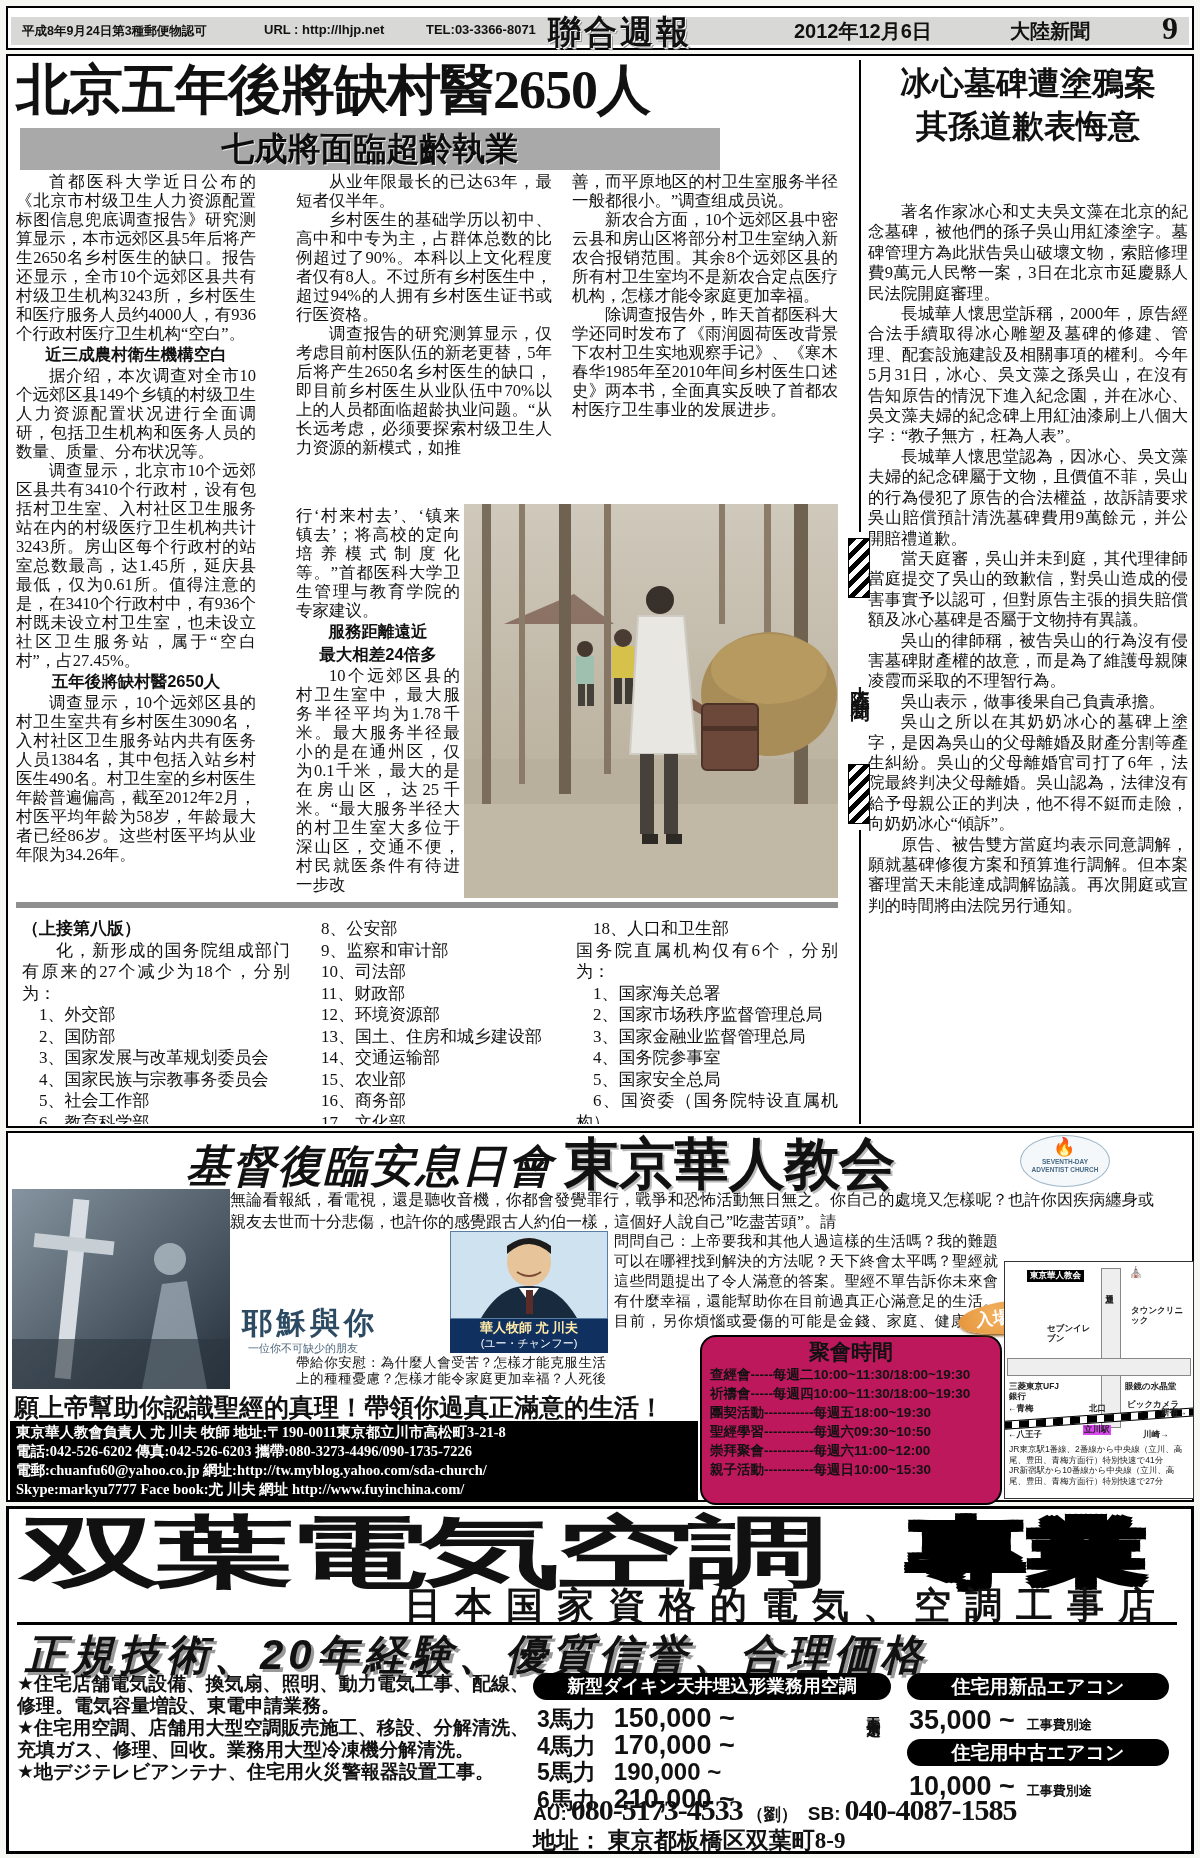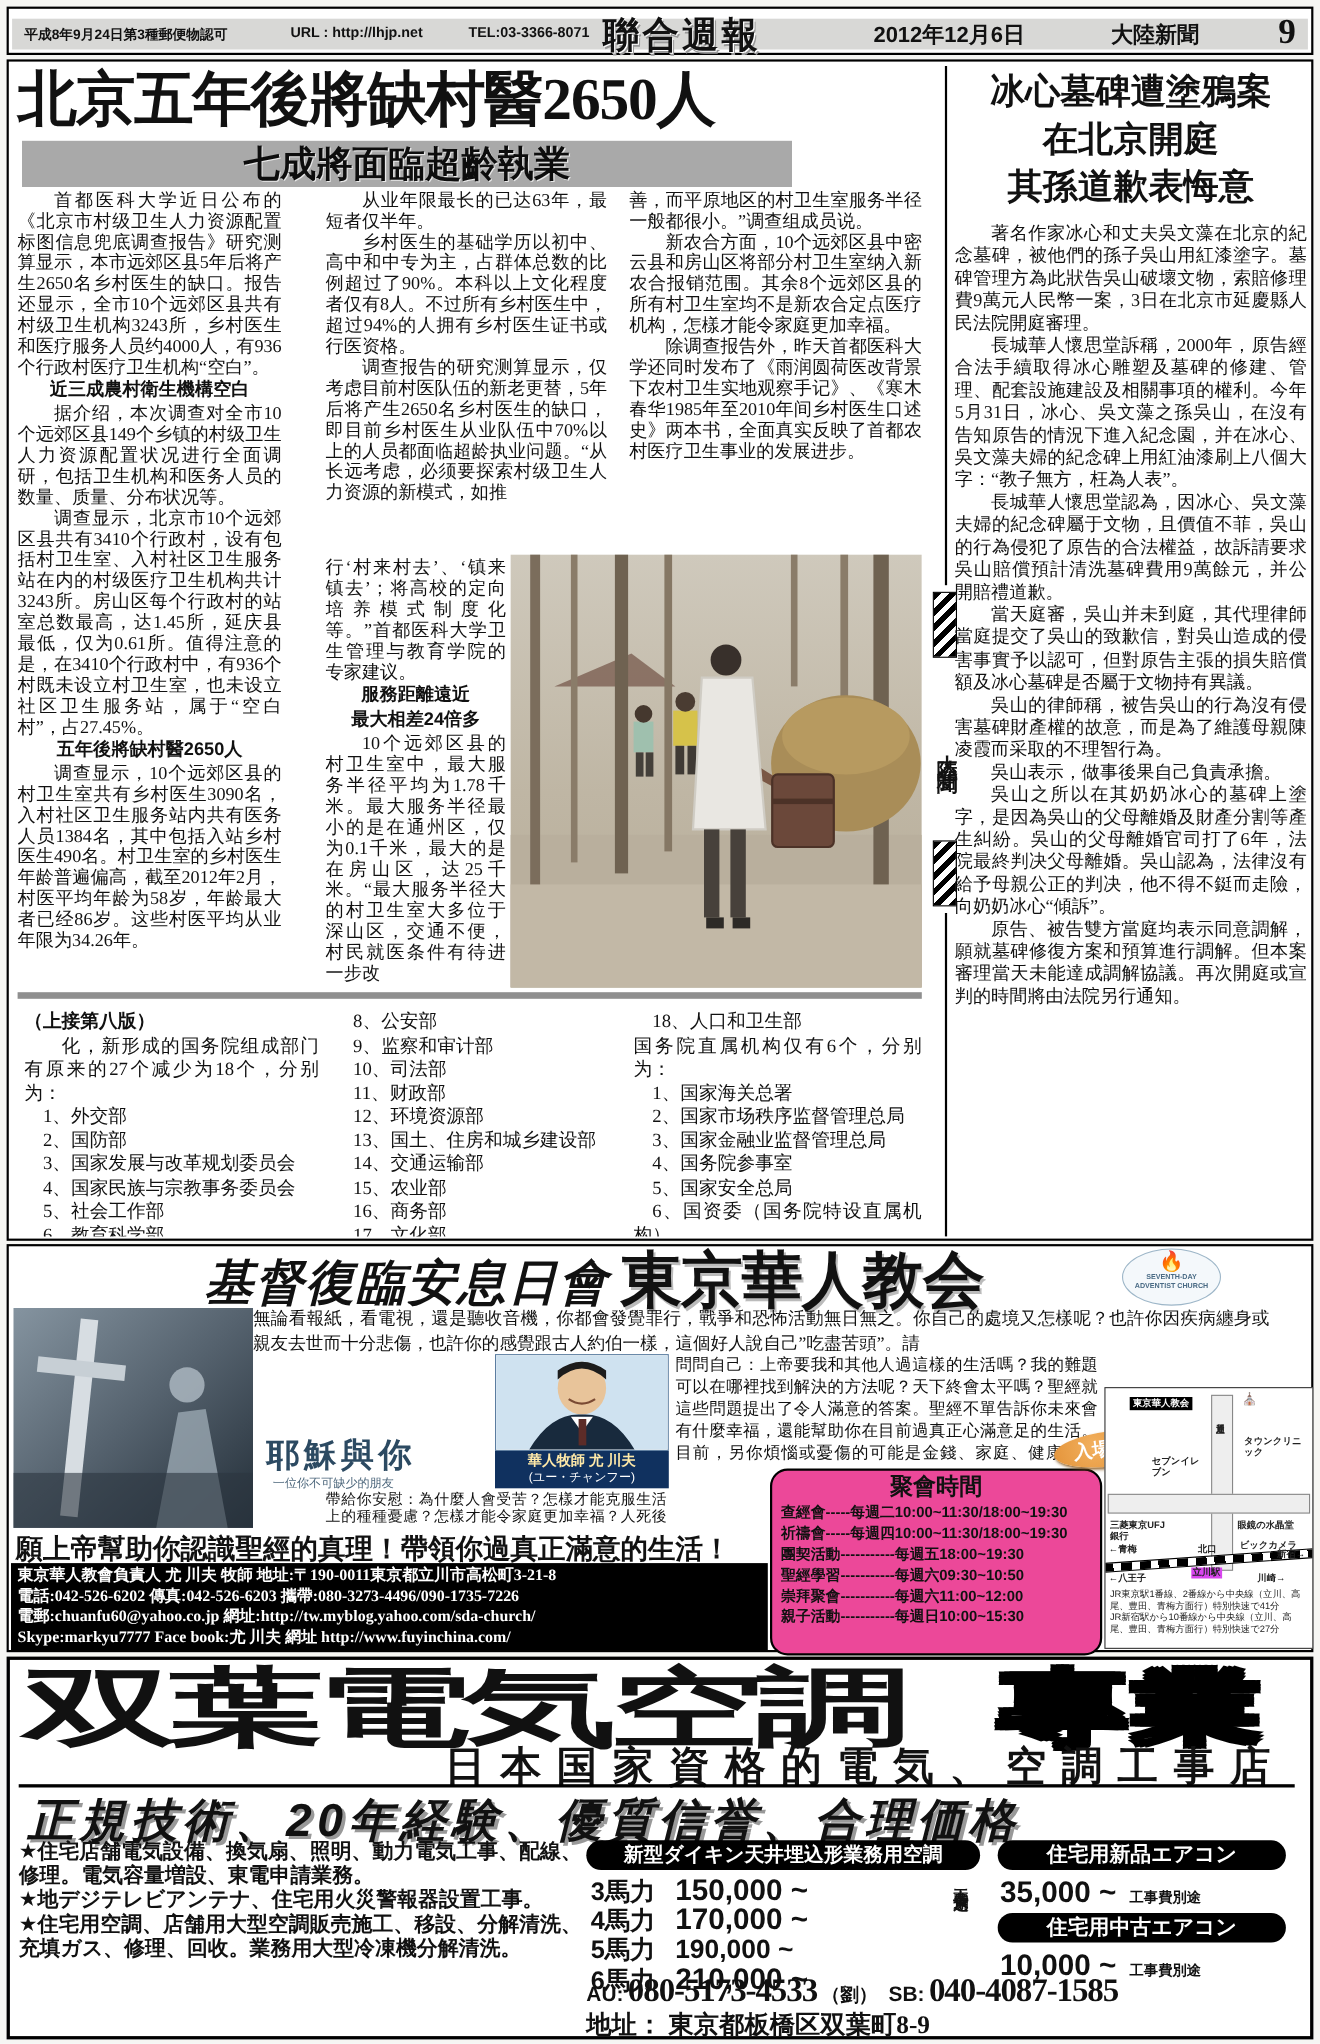--- a/index.html
+++ b/index.html
@@ -162,21 +162,20 @@
     </div>
 
   <div class="abs" style="left:851px;top:4px;width:2px;height:472px;background:#000;"></div>
   <div class="abs stripeblk" style="left:840px;top:482px;width:22px;height:60px;"></div>
   <div class="abs sans b" style="left:837px;top:548px;width:28px;height:156px;writing-mode:vertical-rl;font-size:19px;letter-spacing:6px;text-align:center;">大陸新聞</div>
   <div class="abs stripeblk" style="left:840px;top:708px;width:22px;height:60px;"></div>
   <div class="abs" style="left:851px;top:774px;width:2px;height:294px;background:#000;"></div>
 
   <div class="abs sans b" style="left:860px;top:6px;width:320px;text-align:center;font-size:32px;line-height:43px;">
     <div>冰心墓碑遭塗鴉案</div>
-    <div>在北京開庭</div>
     <div>其孫道歉表悔意</div>
   </div>
   <div class="abs" style="left:860px;top:146px;width:320px;height:920px;overflow:hidden;">
       <div class="rap">著名作家冰心和丈夫吳文藻在北京的紀念墓碑，被他們的孫子吳山用紅漆塗字。墓碑管理方為此狀告吳山破壞文物，索賠修理費9萬元人民幣一案，3日在北京市延慶縣人民法院開庭審理。</div>
       <div class="rap">長城華人懷思堂訴稱，2000年，原告經合法手續取得冰心雕塑及墓碑的修建、管理、配套設施建設及相關事項的權利。今年5月31日，冰心、吳文藻之孫吳山，在沒有告知原告的情況下進入紀念園，并在冰心、吳文藻夫婦的紀念碑上用紅油漆刷上八個大字：“教子無方，枉為人表”。</div>
       <div class="rap">長城華人懷思堂認為，因冰心、吳文藻夫婦的紀念碑屬于文物，且價值不菲，吳山的行為侵犯了原告的合法權益，故訴請要求吳山賠償預計清洗墓碑費用9萬餘元，并公開賠禮道歉。</div>
       <div class="rap">當天庭審，吳山并未到庭，其代理律師當庭提交了吳山的致歉信，對吳山造成的侵害事實予以認可，但對原告主張的損失賠償額及冰心墓碑是否屬于文物持有異議。</div>
       <div class="rap">吳山的律師稱，被告吳山的行為沒有侵害墓碑財產權的故意，而是為了維護母親陳凌霞而采取的不理智行為。</div>
       <div class="rap">吳山表示，做事後果自己負責承擔。</div>
       <div class="rap">吳山之所以在其奶奶冰心的墓碑上塗字，是因為吳山的父母離婚及財產分割等產生糾紛。吳山的父母離婚官司打了6年，法院最終判决父母離婚。吳山認為，法律沒有給予母親公正的判决，他不得不鋌而走險，向奶奶冰心“傾訴”。</div>
@@ -240,21 +239,21 @@
 
   <div class="sans" style="position:absolute;left:6px;top:258px;width:690px;font-size:25px;font-weight:900;white-space:nowrap;">願上帝幫助你認識聖經的真理！帶領你過真正滿意的生活！</div>
 
   <div class="abs" style="left:2px;top:288px;width:688px;height:79px;background:#000;padding:2px 6px;">
       <div class="contact-line">東京華人教會負責人 尤 川夫 牧師  地址:〒190-0011東京都立川市高松町3-21-8</div>
       <div class="contact-line">電話:042-526-6202 傳真:042-526-6203  攜帶:080-3273-4496/090-1735-7226</div>
       <div class="contact-line">電郵:chuanfu60@yahoo.co.jp  網址:http://tw.myblog.yahoo.com/sda-church/</div>
       <div class="contact-line">Skype:markyu7777    Face book:尤 川夫    網址 http://www.fuyinchina.com/</div>
     </div>
 
-  <div class="abs" style="left:692px;top:202px;width:302px;height:170px;background:#ec4899;border:2.5px solid #000;border-radius:16px;padding:2px 8px;overflow:hidden;">
+  <div class="abs" style="left:692px;top:202px;width:302px;height:170px;background:#be185d;border:2.5px solid #000;border-radius:16px;padding:2px 8px;overflow:hidden;">
     <div class="sans b" style="text-align:center;font-size:21px;line-height:26px;">聚會時間</div>
     <div>
         <div class="sched-row">查經會-----每週二10:00~11:30/18:00~19:30</div>
         <div class="sched-row">祈禱會-----每週四10:00~11:30/18:00~19:30</div>
         <div class="sched-row">團契活動-----------每週五18:00~19:30</div>
         <div class="sched-row">聖經學習-----------每週六09:30~10:50</div>
         <div class="sched-row">崇拜聚會-----------每週六11:00~12:00</div>
         <div class="sched-row">親子活動-----------每週日10:00~15:30</div>
       </div>
   </div>
@@ -288,22 +287,22 @@
 
 <div class="abs" style="left:6px;top:1506px;width:1188px;height:348px;border:3px solid #000;background:#fff;overflow:hidden;">
   <div class="abs sans" style="left:12px;top:-8px;font-size:78px;font-weight:900;letter-spacing:-4px;white-space:nowrap;transform:scaleX(1.8);transform-origin:left top;">双葉電気空調</div>
   <div class="abs sans b outline-w" style="left:900px;top:-4px;font-size:72px;font-weight:900;letter-spacing:4px;white-space:nowrap;transform:scaleX(1.6);transform-origin:left top;">專業</div>
   <div class="abs sans" style="left:20px;top:72px;width:1140px;text-align:right;font-size:37px;font-weight:900;letter-spacing:14px;white-space:nowrap;">日本国家資格的電気、空調工事店</div>
   <div class="abs" style="left:8px;top:113px;width:1160px;height:3px;background:#000;"></div>
   <div class="abs sans" style="left:16px;top:118px;font-size:42px;font-weight:900;font-style:italic;letter-spacing:5px;white-space:nowrap;text-shadow:3px 3px 0 #999;">正規技術、20年経験、優質信誉、合理価格</div>
 
   <div class="abs" style="left:8px;top:164px;width:512px;height:178px;overflow:hidden;">
       <div class="ac-bullet">★住宅店舗電気設備、換気扇、照明、動力電気工事、配線、修理。電気容量増設、東電申請業務。</div>
+      <div class="ac-bullet">★住宅用空調、店舗用大型空調販売施工、移設、分解清洗、充填ガス、修理、回收。業務用大型冷凍機分解清洗。</div>
       <div class="ac-bullet">★地デジテレビアンテナ、住宅用火災警報器設置工事。</div>
-      <div class="ac-bullet">★住宅用空調、店舗用大型空調販売施工、移設、分解清洗、充填ガス、修理、回收。業務用大型冷凍機分解清洗。</div>
     </div>
 
   <div class="abs pill" style="left:524px;top:164px;width:358px;height:27px;font-size:18px;line-height:27px;">新型ダイキン天井埋込形業務用空調</div>
   <div class="abs" style="left:528px;top:194px;width:330px;white-space:nowrap;">
     <span class="sans b" style="font-size:23px;">3馬力</span>
     <span class="sans" style="font-size:27px;font-weight:900;margin-left:14px;">150,000 ~</span>
   </div>
   <div class="abs" style="left:528px;top:221px;width:330px;white-space:nowrap;">
     <span class="sans b" style="font-size:23px;">4馬力</span>
     <span class="sans" style="font-size:27px;font-weight:900;margin-left:14px;">170,000 ~</span>

